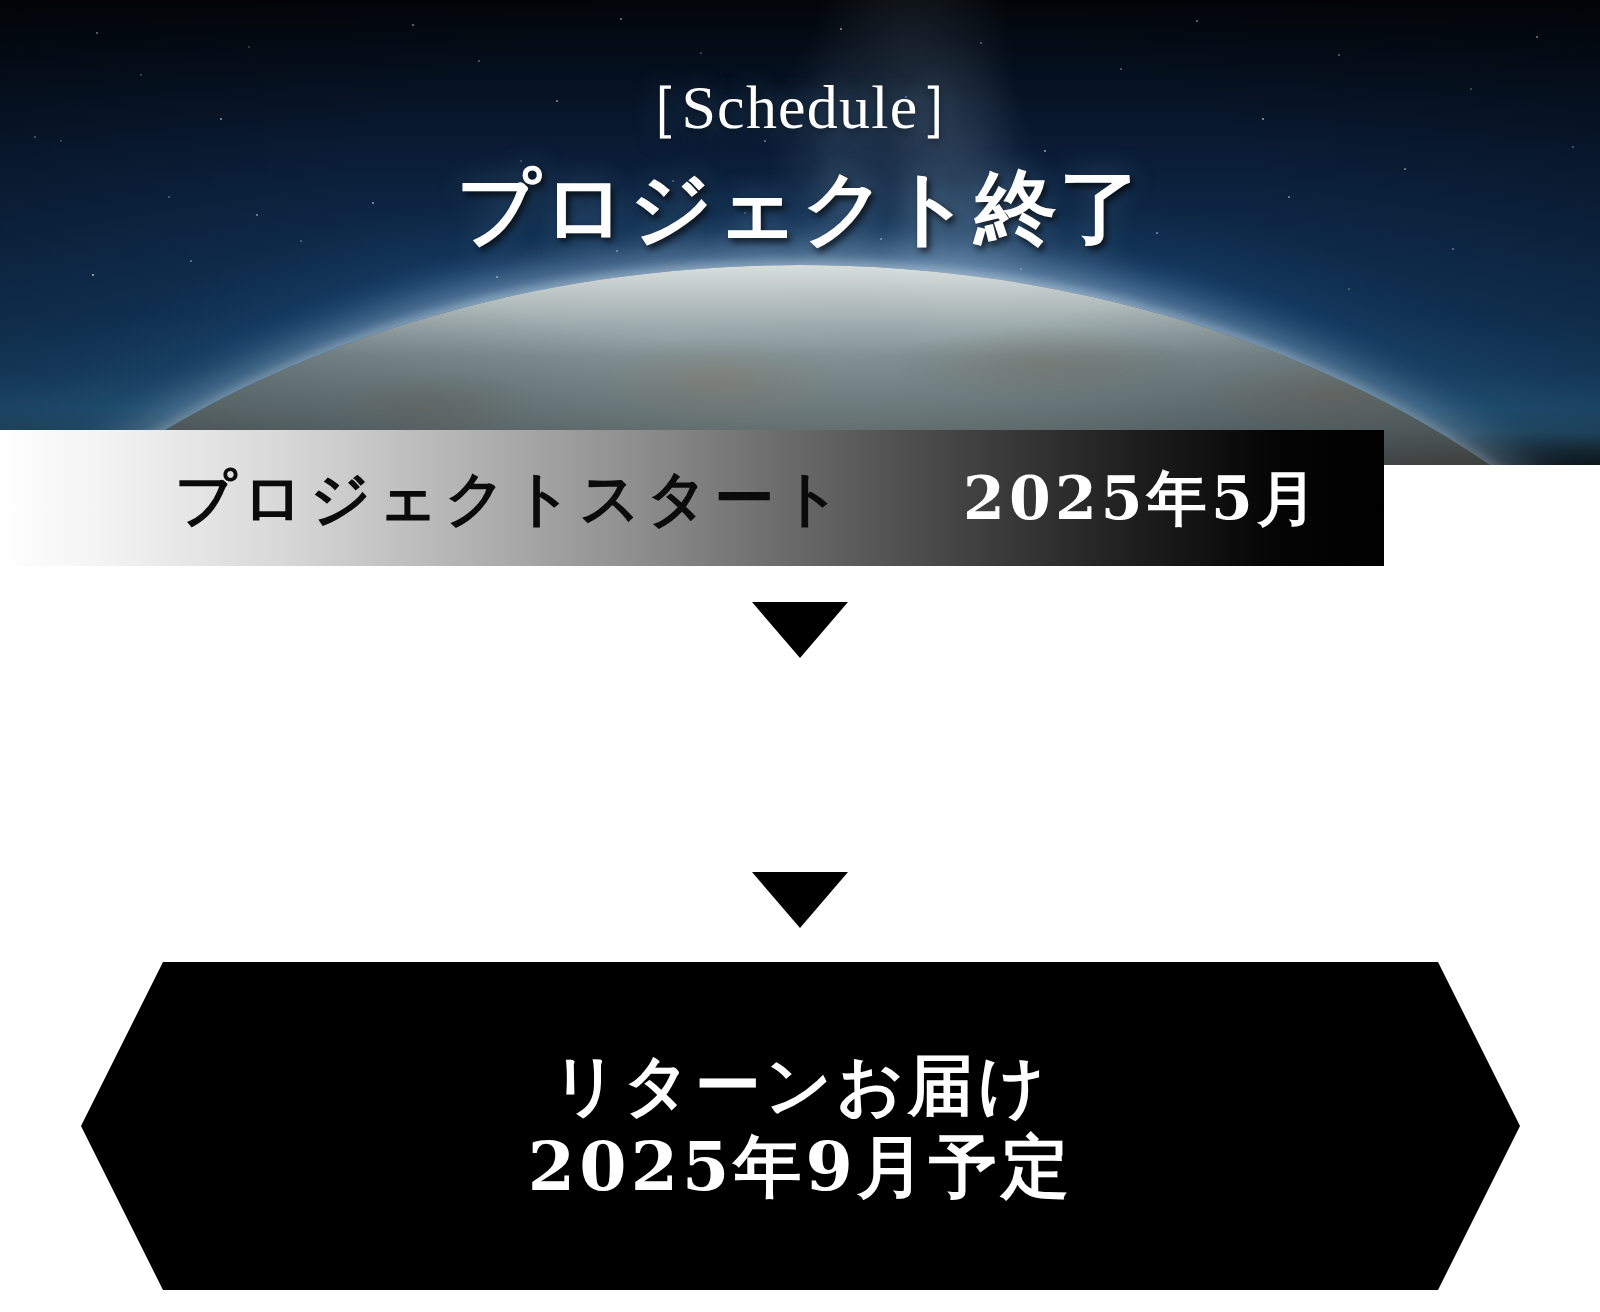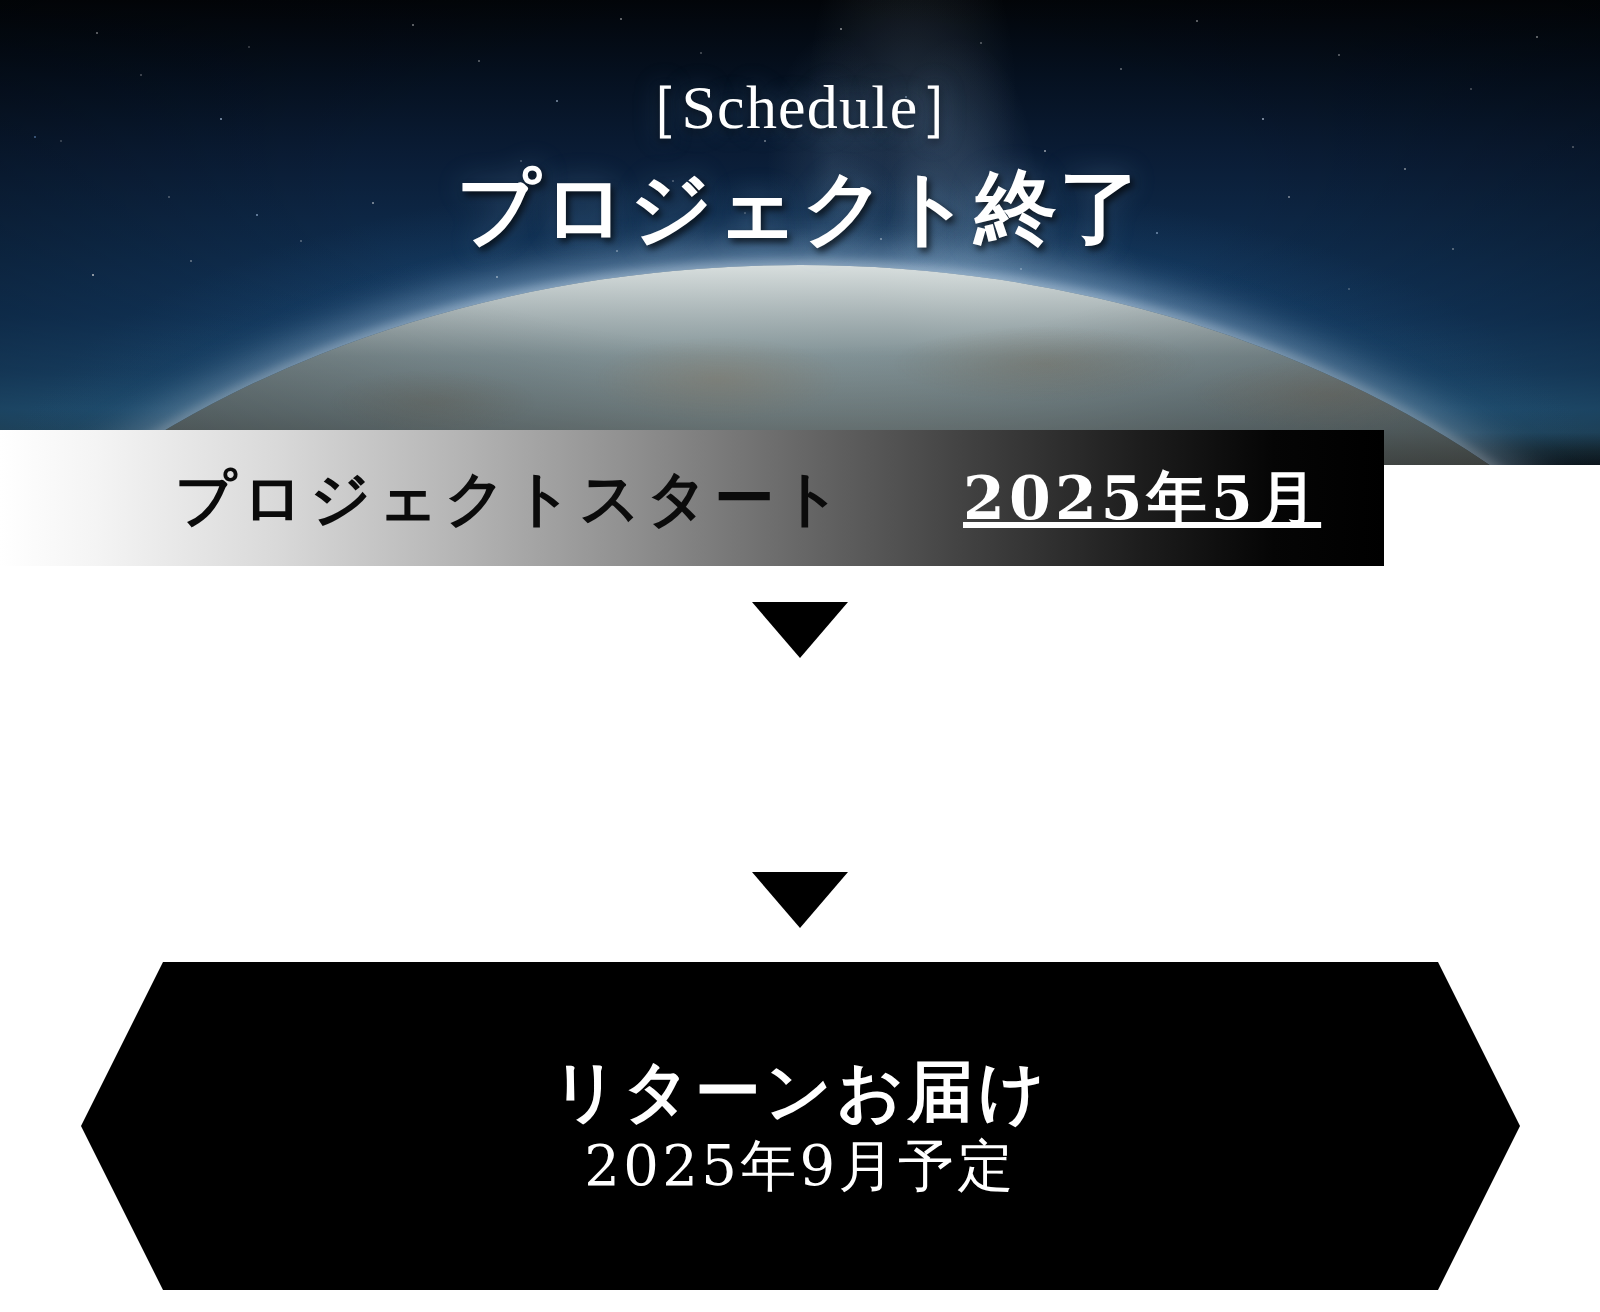--- a/index.html
+++ b/index.html
@@ -126,21 +126,20 @@
     font-family:"DejaVu Serif","Liberation Serif",serif;
     white-space:nowrap;
   }
   .bar-date{
     position:absolute;left:963px;
     font-size:60px;font-weight:700;line-height:1;
     letter-spacing:.07em;
     color:#ffffff;
     font-family:"DejaVu Serif","Liberation Serif",serif;
     white-space:nowrap;
-    text-decoration:underline;
   }
   #bar-2 .bar-label{left:238px;}
   #bar-2 .bar-date{left:925px;}
 
   
   .arrow{
     position:absolute;
     width:0;height:0;
     border-left:48px solid transparent;
     border-right:48px solid transparent;
@@ -164,21 +163,21 @@
     display:flex;flex-direction:column;align-items:center;justify-content:center;
     gap:14px;
   }
   .hex-line1{
     font-size:66px;line-height:1;font-weight:700;
     letter-spacing:.06em;color:#ffffff;
     font-family:"DejaVu Serif","Liberation Serif",serif;
     white-space:nowrap;
   }
   .hex-line2{
-    font-size:56px;line-height:1;font-weight:400;
+    font-size:68px;line-height:1;font-weight:700;
     letter-spacing:.06em;color:#ffffff;
     font-family:"DejaVu Serif","Liberation Serif",serif;
     white-space:nowrap;
   }
 </style>
 </head>
 <body>
 
 <div class="page">
 

